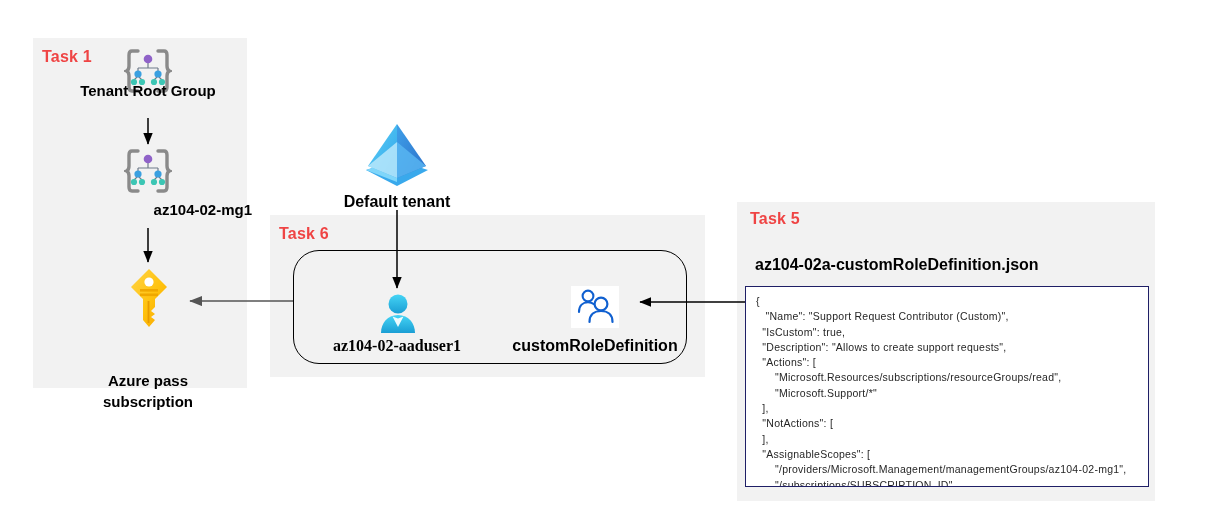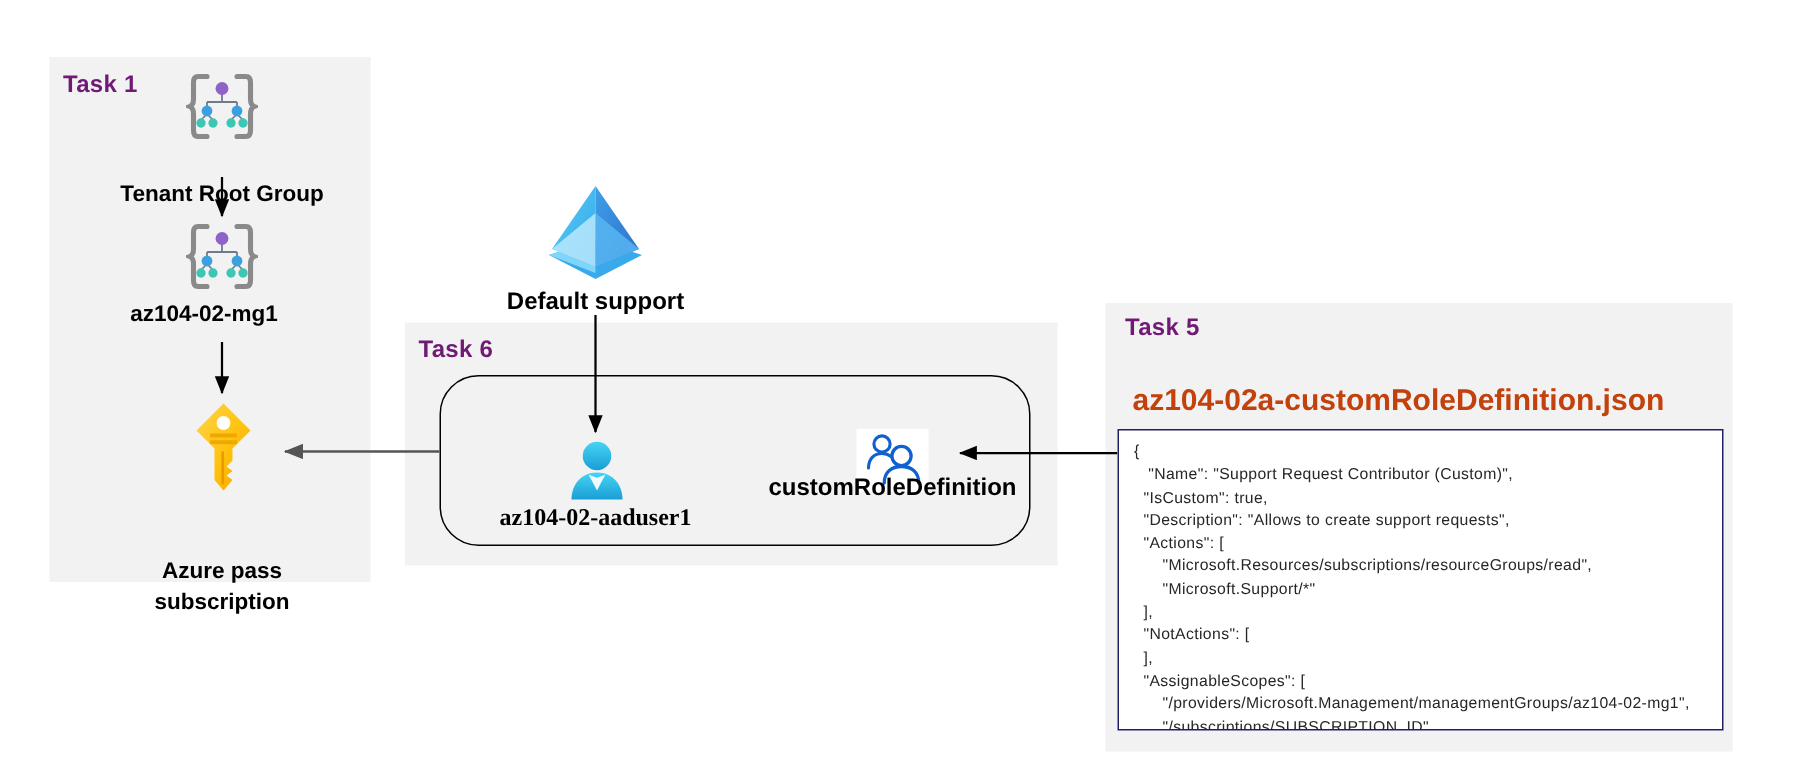--- a/index.html
+++ b/index.html
@@ -16,21 +16,21 @@
     height: 522px;
     background: #ffffff;
     overflow: hidden;
   }
   .panel {
     position: absolute;
     background: #f2f2f2;
   }
   .task-label {
     position: absolute;
-    color: #701a75;
+    color: #ef4444;
     font-weight: bold;
     font-size: 16px;
     letter-spacing: 0.2px;
     white-space: nowrap;
   }
   .node-label {
     position: absolute;
     color: #000000;
     font-weight: bold;
     font-size: 15px;
@@ -61,22 +61,22 @@
     font-family: "Liberation Sans", sans-serif;
     font-size: 10.5px;
     line-height: 15.3px;
     color: #262626;
     white-space: pre;
     letter-spacing: 0.25px;
   }
   .filename {
     position: absolute;
     font-weight: bold;
-    font-size: 20px;
-    color: #c2410c;
+    font-size: 16px;
+    color: #000000;
     white-space: nowrap;
   }
   svg.arrows {
     position: absolute;
     left: 0;
     top: 0;
     width: 1212px;
     height: 522px;
     pointer-events: none;
   }
@@ -127,38 +127,38 @@
       <path d="M14 28 L10 32 M14 28 L18 32 M34 28 L30 32 M34 28 L38 32" stroke="#6f7b8a" stroke-width="1.1" fill="none"></path>
       <circle cx="24" cy="11" r="4.3" fill="#8f62c8"></circle>
       <circle cx="14" cy="26" r="3.6" fill="#3aa0e0"></circle>
       <circle cx="34" cy="26" r="3.6" fill="#3aa0e0"></circle>
       <circle cx="10" cy="34" r="3.1" fill="#3cc6b4"></circle>
       <circle cx="18" cy="34" r="3.1" fill="#3cc6b4"></circle>
       <circle cx="30" cy="34" r="3.1" fill="#3cc6b4"></circle>
       <circle cx="38" cy="34" r="3.1" fill="#3cc6b4"></circle>
     </svg>
   </div>
-  <div class="node-label" style="left:48px; top:80px; width:200px;margin-top:39px;">Tenant Root Group</div>
+  <div class="node-label" style="left:48px; top:80px; width:200px;">Tenant Root Group</div>
 
   <div class="icon-box" style="left:124px; top:148px; width:48px; height:46px;">
     <svg viewBox="0 0 48 46" width="48" height="46">
       <path d="M14 3 L8 3 Q5 3 5 7 L5 18 Q5 22 2.5 23 Q5 24 5 28 L5 39 Q5 43 8 43 L14 43" fill="none" stroke="#8a8a8a" stroke-width="3.4" stroke-linecap="round"></path>
       <path d="M34 3 L40 3 Q43 3 43 7 L43 18 Q43 22 45.5 23 Q43 24 43 28 L43 39 Q43 43 40 43 L34 43" fill="none" stroke="#8a8a8a" stroke-width="3.4" stroke-linecap="round"></path>
       <path d="M24 14 L24 20 M14 20 L34 20 M14 20 L14 25 M34 20 L34 25" stroke="#6f7b8a" stroke-width="1.2" fill="none"></path>
       <path d="M14 28 L10 32 M14 28 L18 32 M34 28 L30 32 M34 28 L38 32" stroke="#6f7b8a" stroke-width="1.1" fill="none"></path>
       <circle cx="24" cy="11" r="4.3" fill="#8f62c8"></circle>
       <circle cx="14" cy="26" r="3.6" fill="#3aa0e0"></circle>
       <circle cx="34" cy="26" r="3.6" fill="#3aa0e0"></circle>
       <circle cx="10" cy="34" r="3.1" fill="#3cc6b4"></circle>
       <circle cx="18" cy="34" r="3.1" fill="#3cc6b4"></circle>
       <circle cx="30" cy="34" r="3.1" fill="#3cc6b4"></circle>
       <circle cx="38" cy="34" r="3.1" fill="#3cc6b4"></circle>
     </svg>
   </div>
-  <div class="node-label" style="left:36px; top:199px; width:200px;">az104-02-mg1</div>
+  <div class="node-label" style="left:52px; top:199px; width:200px;text-align:right;">az104-02-mg1</div>
 
   <div class="icon-box" style="left:126px; top:267px; width:46px; height:62px;">
     <svg viewBox="0 0 46 62" width="46" height="62">
       <defs>
         <linearGradient id="keyGrad" x1="0" y1="0" x2="1" y2="1">
           <stop offset="0%" stop-color="#ffd447"></stop>
           <stop offset="55%" stop-color="#ffc20e"></stop>
           <stop offset="100%" stop-color="#f7a400"></stop>
         </linearGradient>
       </defs>
@@ -195,21 +195,21 @@
 
       <path d="M37 40 L6 50 L37 66 L68 50 Z" fill="#39a9ec"></path>
       <path d="M37 40 L6 50 L37 62 Z" fill="#7fd6fa"></path>
 
       <path d="M37 4 L8 46 L37 58 Z" fill="url(#aadLeft)"></path>
       <path d="M37 4 L66 46 L37 58 Z" fill="url(#aadRight)"></path>
       <path d="M37 22 L8 46 L37 58 Z" fill="#b8e8fb" opacity="0.85"></path>
       <path d="M37 22 L66 46 L37 58 Z" fill="#5ab8f2" opacity="0.8"></path>
     </svg>
   </div>
-  <div class="node-label" style="left:307px; top:191px; width:180px; font-size:16px;">Default support</div>
+  <div class="node-label" style="left:307px; top:191px; width:180px; font-size:16px;">Default tenant</div>
 
   <div class="icon-box" style="left:376px; top:292px; width:44px; height:44px;">
     <svg viewBox="0 0 44 44" width="44" height="44">
       <defs>
         <linearGradient id="usrGrad" x1="0" y1="0" x2="0" y2="1">
           <stop offset="0%" stop-color="#45d4f5"></stop>
           <stop offset="100%" stop-color="#1a9ed4"></stop>
         </linearGradient>
       </defs>
       <circle cx="22" cy="12" r="9.5" fill="url(#usrGrad)"></circle>
@@ -220,21 +220,21 @@
   <div class="node-label" style="left:297px; top:335px; width:200px; font-size:16px;font-family:Liberation Serif, serif;">az104-02-aaduser1</div>
 
   <div class="icon-box" style="left:571px; top:286px; width:48px; height:42px; background:#ffffff;">
     <svg viewBox="0 0 48 42" width="48" height="42">
       <circle cx="17" cy="10" r="5.4" fill="none" stroke="#1060d0" stroke-width="2.1"></circle>
       <path d="M8 26 C8 19.5 12 16.3 17 16.3 C19.4 16.3 21.4 17 23 18.3" fill="none" stroke="#1060d0" stroke-width="2.1" stroke-linecap="round"></path>
       <circle cx="30" cy="18" r="6.4" fill="none" stroke="#1060d0" stroke-width="2.2"></circle>
       <path d="M18.5 36 C18.5 28.5 23.6 25 30 25 C36.4 25 41.5 28.5 41.5 36" fill="none" stroke="#1060d0" stroke-width="2.2" stroke-linecap="round"></path>
     </svg>
   </div>
-  <div class="node-label" style="left:495px; top:315px; width:200px; font-size:16px;">customRoleDefinition</div>
+  <div class="node-label" style="left:495px; top:335px; width:200px; font-size:16px;">customRoleDefinition</div>
 
   <div class="filename" style="left:755px; top:256px;">az104-02a-customRoleDefinition.json</div>
 
   <div class="json-box" style="left:745px; top:286px; width:404px; height:201px;">
     <div class="json-text">{
    "Name": "Support Request Contributor (Custom)",
   "IsCustom": true,
   "Description": "Allows to create support requests",
   "Actions": [
       "Microsoft.Resources/subscriptions/resourceGroups/read",

